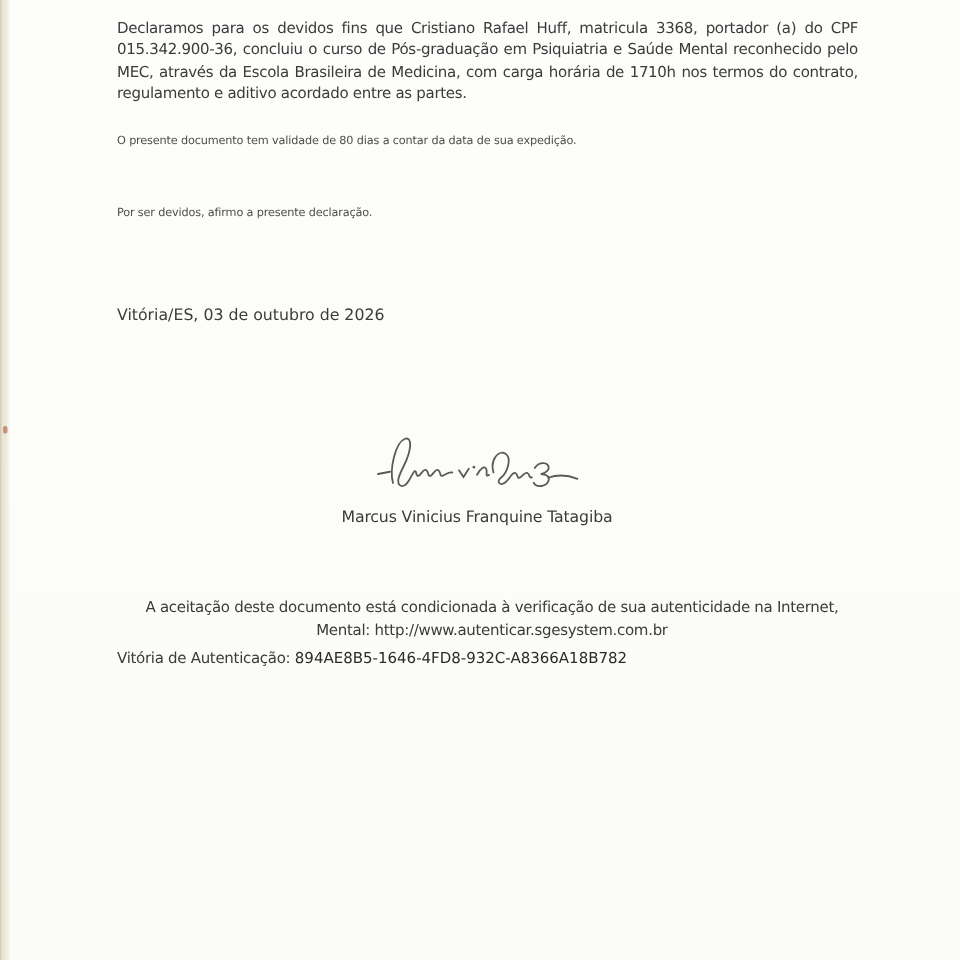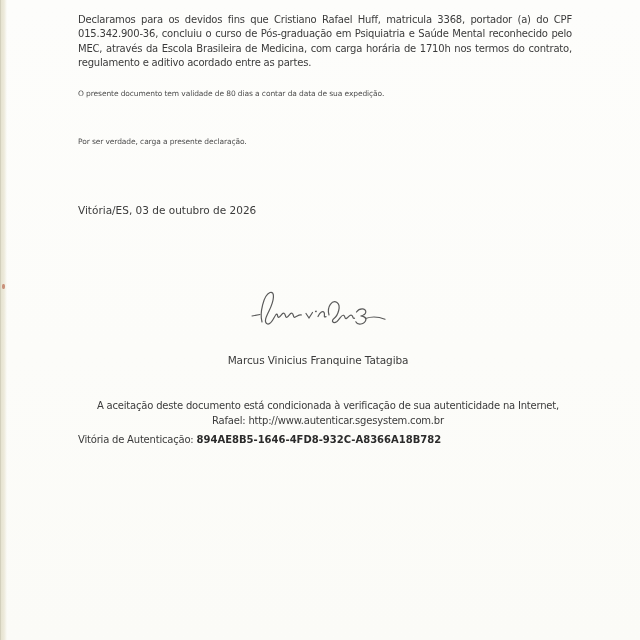--- a/index.html
+++ b/index.html
@@ -61,21 +61,21 @@
   }
   .signature-block {
     position: absolute;
     left: 318px; top: 288px;
     transform: translateX(-50%);
     width: 320px;
     text-align: center;
   }
   .signature-svg { display: block; margin: 0 auto; }
   .signer-name {
-    margin-top: 19px;
+    margin-top: 4px;
     font-size: 10.5px;
     letter-spacing: -0.1px;
     color: #3b3b3b;
     line-height: 14px;
   }
   .signer-title {
     font-size: 10.5px;
     letter-spacing: -0.1px;
     color: #3b3b3b;
     line-height: 14px;
@@ -91,38 +91,38 @@
     text-align: center;
   }
   .auth-code-line {
     position: absolute;
     left: 78px; top: 434px;
     font-size: 10px;
     letter-spacing: -0.2px;
     color: #3b3b3b;
   }
   .auth-code-value {
-    font-weight: bold;
+    font-weight: normal;
     color: #2b2b2b;
     letter-spacing: 0;
   }
 </style>
 </head>
 <body>
 
 <div class="page">
 
   <div class="scan-edge"></div>
   <div class="scan-speck"></div>
 
   <p class="body-paragraph">Declaramos para os devidos fins que Cristiano Rafael Huff, matricula 3368, portador (a) do CPF 015.342.900-36, concluiu o curso de Pós-graduação em Psiquiatria e Saúde Mental  reconhecido pelo MEC, através da Escola Brasileira de Medicina, com carga horária de 1710h nos termos do contrato, regulamento e aditivo acordado entre as partes.</p>
 
   <p class="fine-print validity-note">O presente documento tem validade de 80 dias a contar da data de sua expedição.</p>
 
-  <p class="fine-print truth-statement">Por ser verdade, carga a presente declaração.</p>
+  <p class="fine-print truth-statement">Por ser devidos, afirmo a presente declaração.</p>
 
   <p class="place-date">Vitória/ES, 03 de outubro de 2026</p>
 
   <div class="signature-block">
     <svg class="signature-svg" width="138" height="46" viewBox="0 0 138 46" fill="none">
       <g stroke="#5a5a5a" stroke-width="1.2" stroke-linecap="round" fill="none">
         <path d="M3 28 L11 26.5"></path>
         <path d="M13 34 C10.5 25, 14.5 7, 21 4.5 C26 3, 25.5 12, 20 23 C17 29, 14.5 34.5, 18.5 36 C22.5 37, 25 29, 27 26.5 C29 24.5, 28 30, 30 29.2 C32 28.4, 33 24.5, 35 25.3 C37 26.2, 36 30, 38 29.2 C40 28.4, 41 24.5, 43 25.3 C45 26.2, 44 30, 46 29.2 C48 28.4, 50 26.5, 52.5 27"></path>
         <path d="M57 25.5 L60 30 L63.5 24.5"></path>
         <path d="M66.5 23.5 C66.8 23, 67.4 23, 67.2 23.7"></path>
@@ -130,20 +130,20 @@
         <path d="M80 27 C77.5 18.5, 83.5 11.5, 88 14.5 C92.5 17.5, 89 27.5, 85 30.5 C81.8 32.8, 84 36.5, 88 33.5 C91 31, 92.5 26.5, 94.5 27.3 C96.5 28.2, 95.5 31.2, 97.5 30.4 C99.5 29.6, 100.5 26.5, 102.5 27.3 C104.5 28.2, 103.5 31, 105.5 30.2"></path>
         <path d="M107.5 24 C110.5 19.5, 117 20, 116.8 24 C116.6 27, 111.5 28, 111.5 28 C111.5 28, 118 28.2, 116.8 32.2 C115.6 36.5, 108.5 37.5, 106.8 33.8"></path>
         <path d="M116.5 30.5 C122 28.5, 129 28.5, 136 31.2"></path>
       </g>
     </svg>
     <div class="signer-name">Marcus Vinicius Franquine Tatagiba</div>
   </div>
 
   <div class="verification">
     <span>A aceitação deste documento está condicionada à verificação de sua autenticidade na Internet,</span><br>
-    <span>Rafael: </span><span>http://www.autenticar.sgesystem.com.br</span>
+    <span>Mental: </span><span>http://www.autenticar.sgesystem.com.br</span>
   </div>
 
   <p class="auth-code-line">
     <span>Vitória de Autenticação: </span><span class="auth-code-value">894AE8B5-1646-4FD8-932C-A8366A18B782</span>
   </p>
 
 </div>
 
 </body></html>

